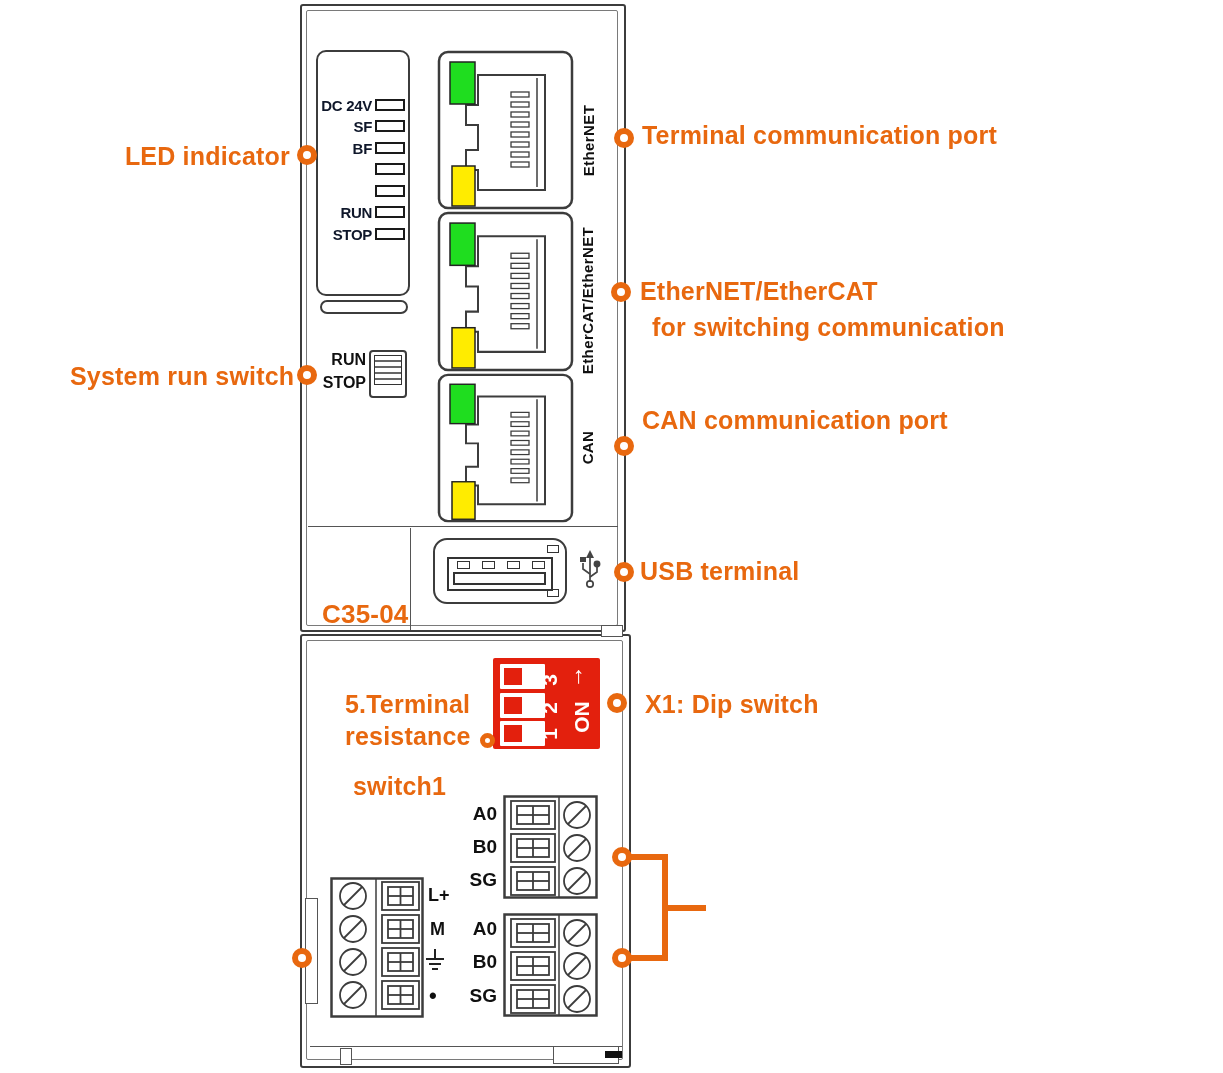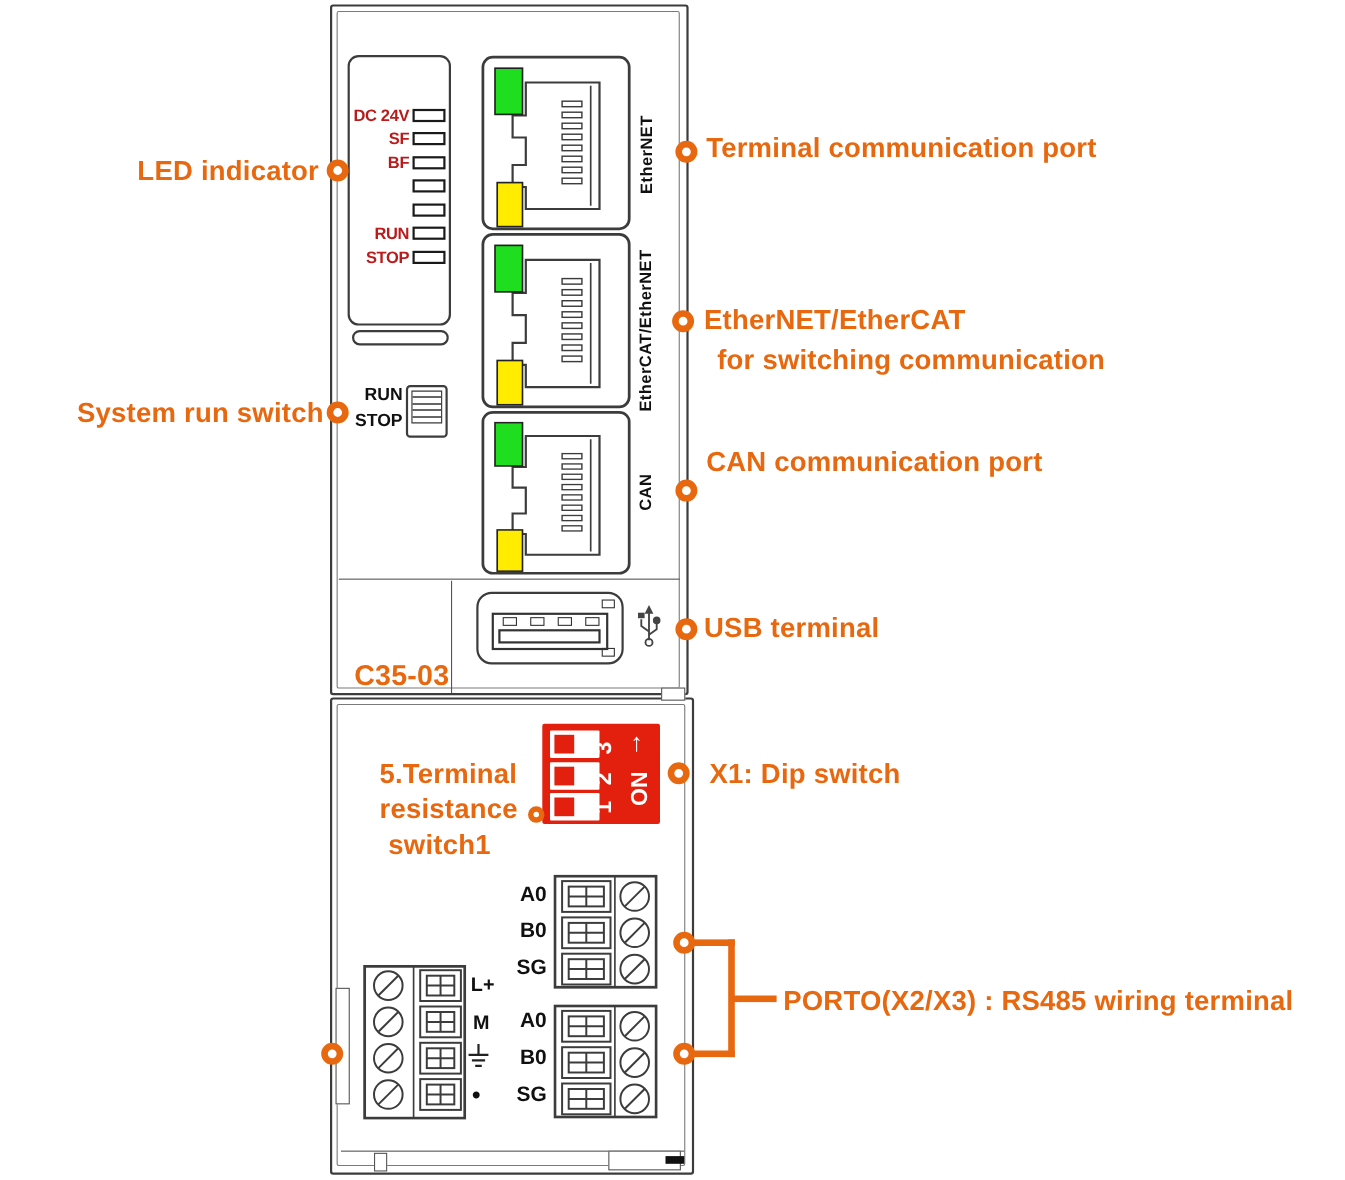--- a/index.html
+++ b/index.html
@@ -5,21 +5,21 @@
   :root{ --accent:#e8680f; --red:#e3200d; --green:#1fdd1f; --yellow:#ffec00; }
   *{box-sizing:border-box;margin:0;padding:0}
   body{background:#fff;font-family:"Liberation Sans",sans-serif;}
   .canvas{position:relative;width:1223px;height:1073px;background:#fff;overflow:hidden}
   .abs{position:absolute}
   .module{position:absolute;border:2.5px solid #3c3c3c;border-radius:3px;background:#fff}
   .innerline{position:absolute;border:1px solid #7a7a7a;border-radius:2px}
   .recess{position:absolute;border:2px solid #3c3c3c;background:#fff}
   .olabel{position:absolute;color:var(--accent,#e8680f);font-size:25px;font-weight:600;white-space:nowrap;letter-spacing:.2px}
   .dlabel{position:absolute;color:#101010;font-weight:700;white-space:nowrap}
-  .ledlab{position:absolute;left:298px;width:74px;text-align:right;font-size:15px;font-weight:700;color:#b91c1c;letter-spacing:-0.3px}
+  .ledlab{position:absolute;left:298px;width:74px;text-align:right;font-size:15px;font-weight:700;color:#0f172a;letter-spacing:-0.3px}
   .ledwin{position:absolute;left:375px;width:30px;height:12px;border:2.5px solid #1a1a1a;background:#fff}
   .vlabel{position:absolute;font-size:15px;font-weight:700;color:#101010;white-space:nowrap;transform:rotate(-90deg);letter-spacing:.4px}
   .ring{position:absolute;width:8px;height:8px;border:6px solid var(--accent,#e8680f);border-radius:50%;background:#fff;box-sizing:content-box;z-index:9}
   .ring.small{width:5px;height:5px;border:5px solid var(--accent,#e8680f)}
   .oline{position:absolute;background:var(--accent,#e8680f);z-index:8}
   .dip{position:absolute;left:493px;top:658px;width:107px;height:91px;background:var(--red,#e3200d);border-radius:2px}
   .dipslot{position:absolute;width:45px;height:25px;background:#fff;border-radius:1px}
   .diphandle{position:absolute;width:18px;height:17px;background:var(--red,#e3200d)}
   .dipnum{position:absolute;color:#fff;font-weight:700;font-size:21px;transform:rotate(-90deg)}
   .seam{position:absolute;background:transparent}
@@ -140,21 +140,21 @@
       <line x1="12" y1="34" x2="12" y2="9"></line>
       <path d="M12,26 L5,21 V15"></path>
       <path d="M12,29 L19,24 V19"></path>
       <circle cx="12" cy="36" r="3.2"></circle>
       <circle cx="19" cy="16" r="2.6" fill="#444"></circle>
     </g>
     <rect x="2" y="9" width="6" height="5" fill="#444"></rect>
     <path d="M12,2 L8,10 H16 Z" fill="#444"></path>
   </svg>
 
-  <div class="olabel" style="left:322px;top:599px;font-size:26px">C35-03</div>
+  <div class="olabel" style="left:322px;top:599px;font-size:26px">C35-04</div>
 
   <div class="dip">
     <div class="dipslot" style="left:7px;top:6px">
         <div class="diphandle" style="left:4px;top:4px"></div>
       </div>
     <div class="dipslot" style="left:7px;top:35px">
         <div class="diphandle" style="left:4px;top:4px"></div>
       </div>
     <div class="dipslot" style="left:7px;top:63px">
         <div class="diphandle" style="left:4px;top:4px"></div>
@@ -282,20 +282,19 @@
   <div class="oline" style="left:666px;top:905px;width:40px;height:6px"></div>
 
   <div class="olabel" style="left:70px;top:362px;width:223px;text-align:right">System run switch</div>
   <div class="olabel" style="left:100px;top:142px;width:190px;text-align:right">LED indicator</div>
   <div class="olabel" style="left:642px;top:121px">Terminal communication port</div>
   <div class="olabel" style="left:652px;top:313px">for switching communication</div>
   <div class="olabel" style="left:640px;top:277px">EtherNET/EtherCAT</div>
   <div class="olabel" style="left:642px;top:406px">CAN communication port</div>
   <div class="olabel" style="left:640px;top:557px">USB terminal</div>
   <div class="olabel" style="left:645px;top:690px">X1: Dip switch</div>
-  <div class="olabel" style="left:712px;top:896px">PORTO(X2/X3) : RS485 wiring terminal</div>
   <div class="abs" style="left:345px;top:690px">
     <div class="olabel" style="position:static">5.Terminal</div>
     <div class="olabel" style="position:static;margin-top:3px">resistance</div>
-    <div class="olabel" style="position:static;margin-top:3px;padding-left:8px">switch1</div>
+    <div class="olabel" style="position:static;margin-top:21px;padding-left:8px">switch1</div>
   </div>
 
 </div>
 
 </body></html>

